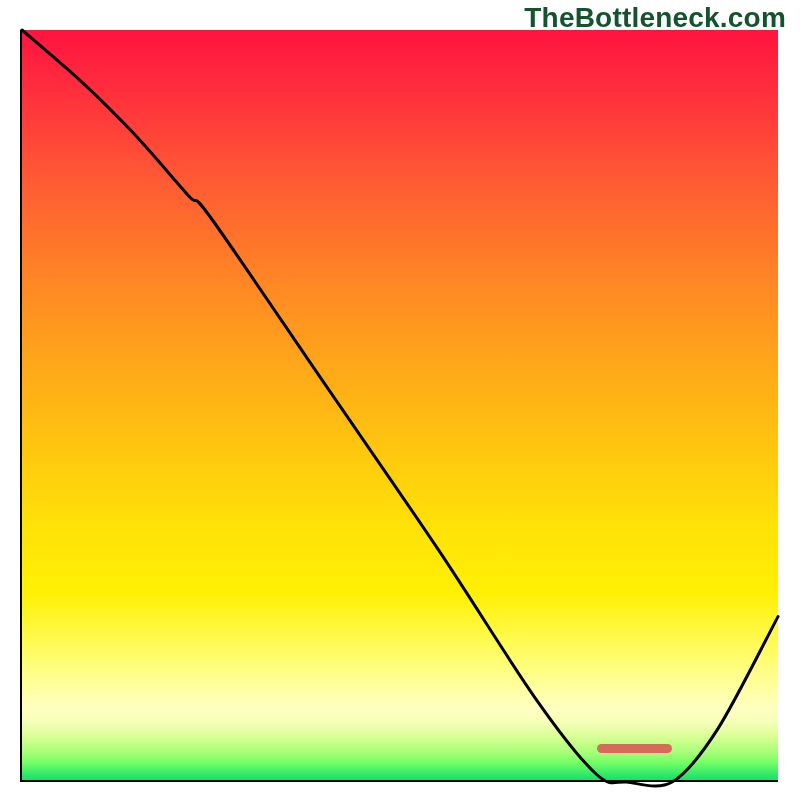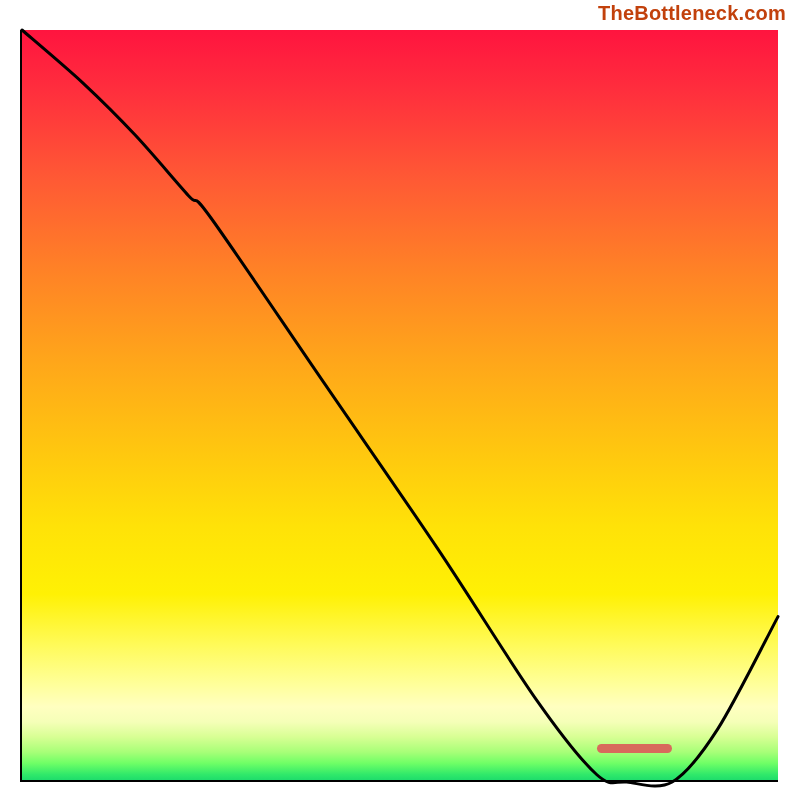--- a/index.html
+++ b/index.html
@@ -13,23 +13,23 @@
   }
   .chart-container {
     position: relative;
     width: 800px;
     height: 800px;
   }
   .watermark {
     position: absolute;
     top: 2px;
     right: 14px;
-    font-size: 20px;
+    font-size: 28px;
     font-weight: bold;
-    color: #c2410c;
+    color: #14532d;
     letter-spacing: 0.2px;
   }
   .plot-area {
     position: absolute;
     left: 22px;
     top: 30px;
     width: 756px;
     height: 752px;
     background: linear-gradient(
       to bottom,

